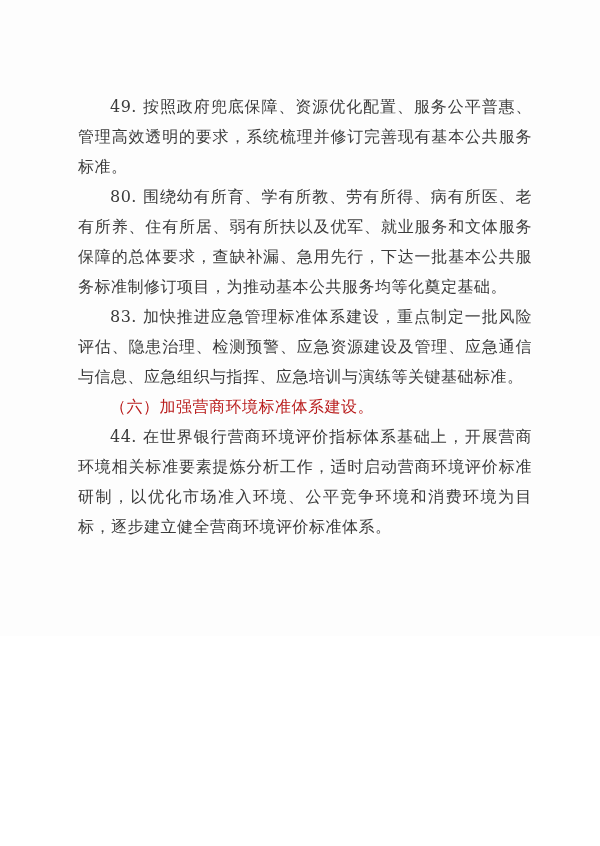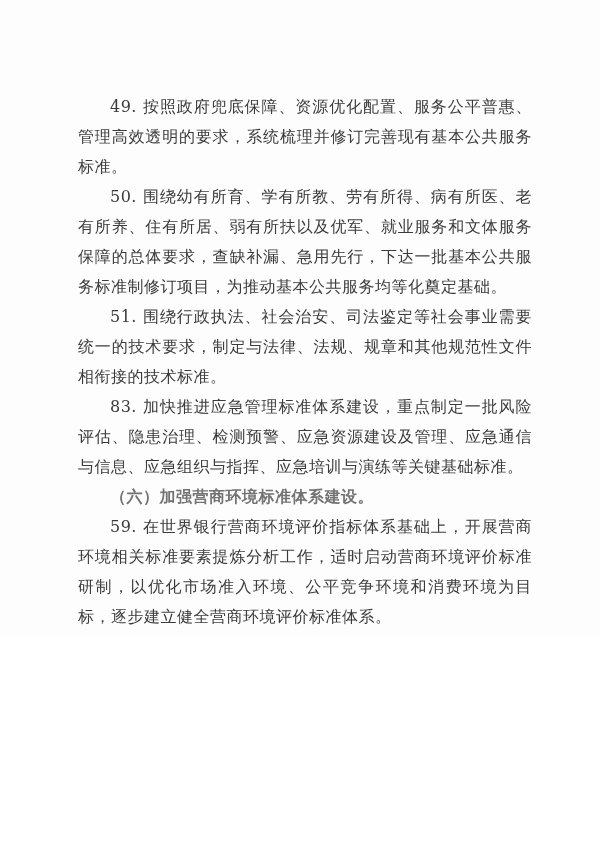--- a/index.html
+++ b/index.html
@@ -26,22 +26,22 @@
   .para {
     margin: 0;
     font-size: 16px;
     line-height: 30px;
     text-align: justify;
     text-indent: 2em;
     letter-spacing: 0.5px;
     color: #3b3b3b;
   }
   .para.heading {
-    font-weight: bold;
-    color: #737373;
+    font-weight: normal;
+    color: #b91c1c;
   }
   .footer {
     position: absolute;
     left: 76px;
     top: 756px;
     font-size: 14px;
     line-height: 20px;
     color: #4a4a4a;
     letter-spacing: 0;
     white-space: nowrap;
@@ -55,23 +55,22 @@
     display: inline-block;
     color: #8b5cf6;
   }
 </style>
 </head>
 <body>
 
 <div class="page">
   <div class="content">
     <p class="para">49. 按照政府兜底保障、资源优化配置、服务公平普惠、管理高效透明的要求，系统梳理并修订完善现有基本公共服务标准。</p>
-    <p class="para">50. 围绕幼有所育、学有所教、劳有所得、病有所医、老有所养、住有所居、弱有所扶以及优军、就业服务和文体服务保障的总体要求，查缺补漏、急用先行，下达一批基本公共服务标准制修订项目，为推动基本公共服务均等化奠定基础。</p>
-    <p class="para">51. 围绕行政执法、社会治安、司法鉴定等社会事业需要统一的技术要求，制定与法律、法规、规章和其他规范性文件相衔接的技术标准。</p>
+    <p class="para">80. 围绕幼有所育、学有所教、劳有所得、病有所医、老有所养、住有所居、弱有所扶以及优军、就业服务和文体服务保障的总体要求，查缺补漏、急用先行，下达一批基本公共服务标准制修订项目，为推动基本公共服务均等化奠定基础。</p>
     <p class="para">83. 加快推进应急管理标准体系建设，重点制定一批风险评估、隐患治理、检测预警、应急资源建设及管理、应急通信与信息、应急组织与指挥、应急培训与演练等关键基础标准。</p>
     <p class="para heading">（六）加强营商环境标准体系建设。</p>
-    <p class="para">59. 在世界银行营商环境评价指标体系基础上，开展营商环境相关标准要素提炼分析工作，适时启动营商环境评价标准研制，以优化市场准入环境、公平竞争环境和消费环境为目标，逐步建立健全营商环境评价标准体系。</p>
+    <p class="para">44. 在世界银行营商环境评价指标体系基础上，开展营商环境相关标准要素提炼分析工作，适时启动营商环境评价标准研制，以优化市场准入环境、公平竞争环境和消费环境为目标，逐步建立健全营商环境评价标准体系。</p>
   </div>
 
   <div class="footer">
     <span class="dash">—</span><span class="num">10</span><span class="dash">—</span>
   </div>
 </div>
 
 </body></html>

